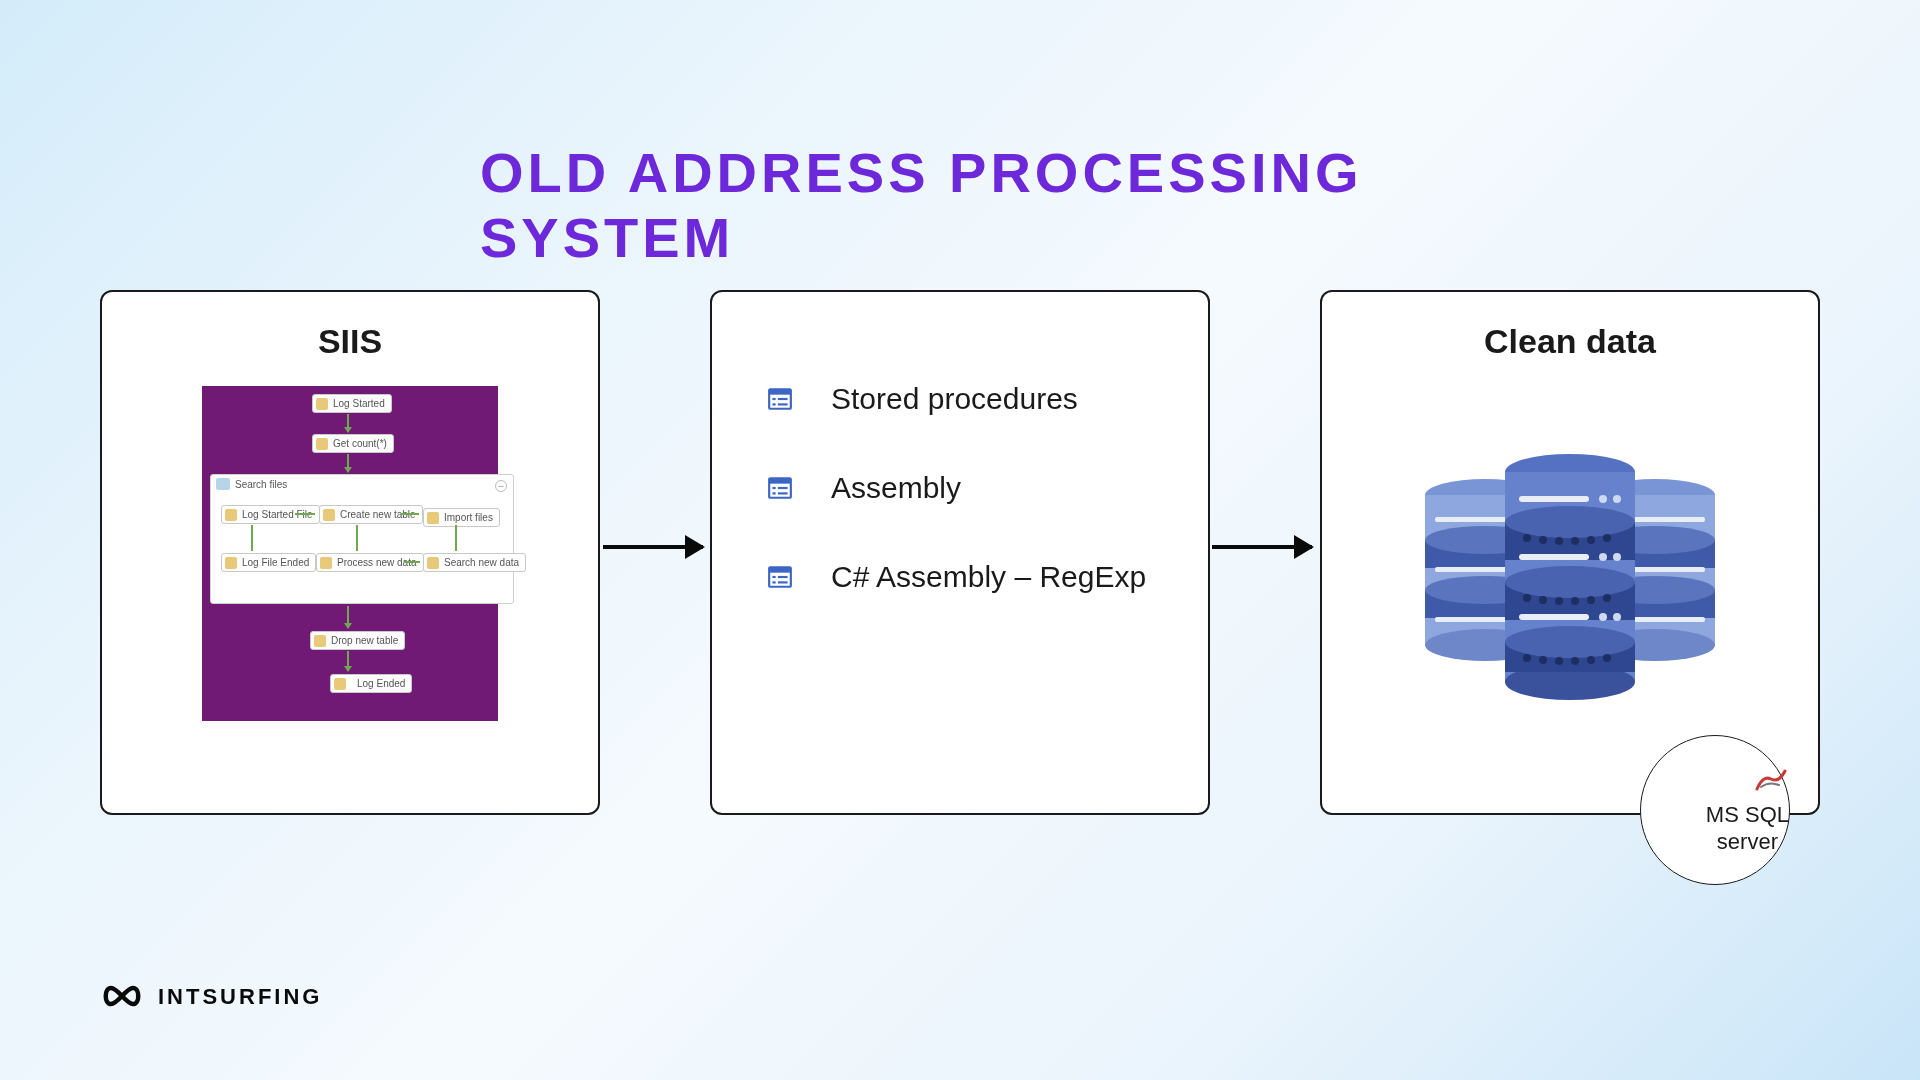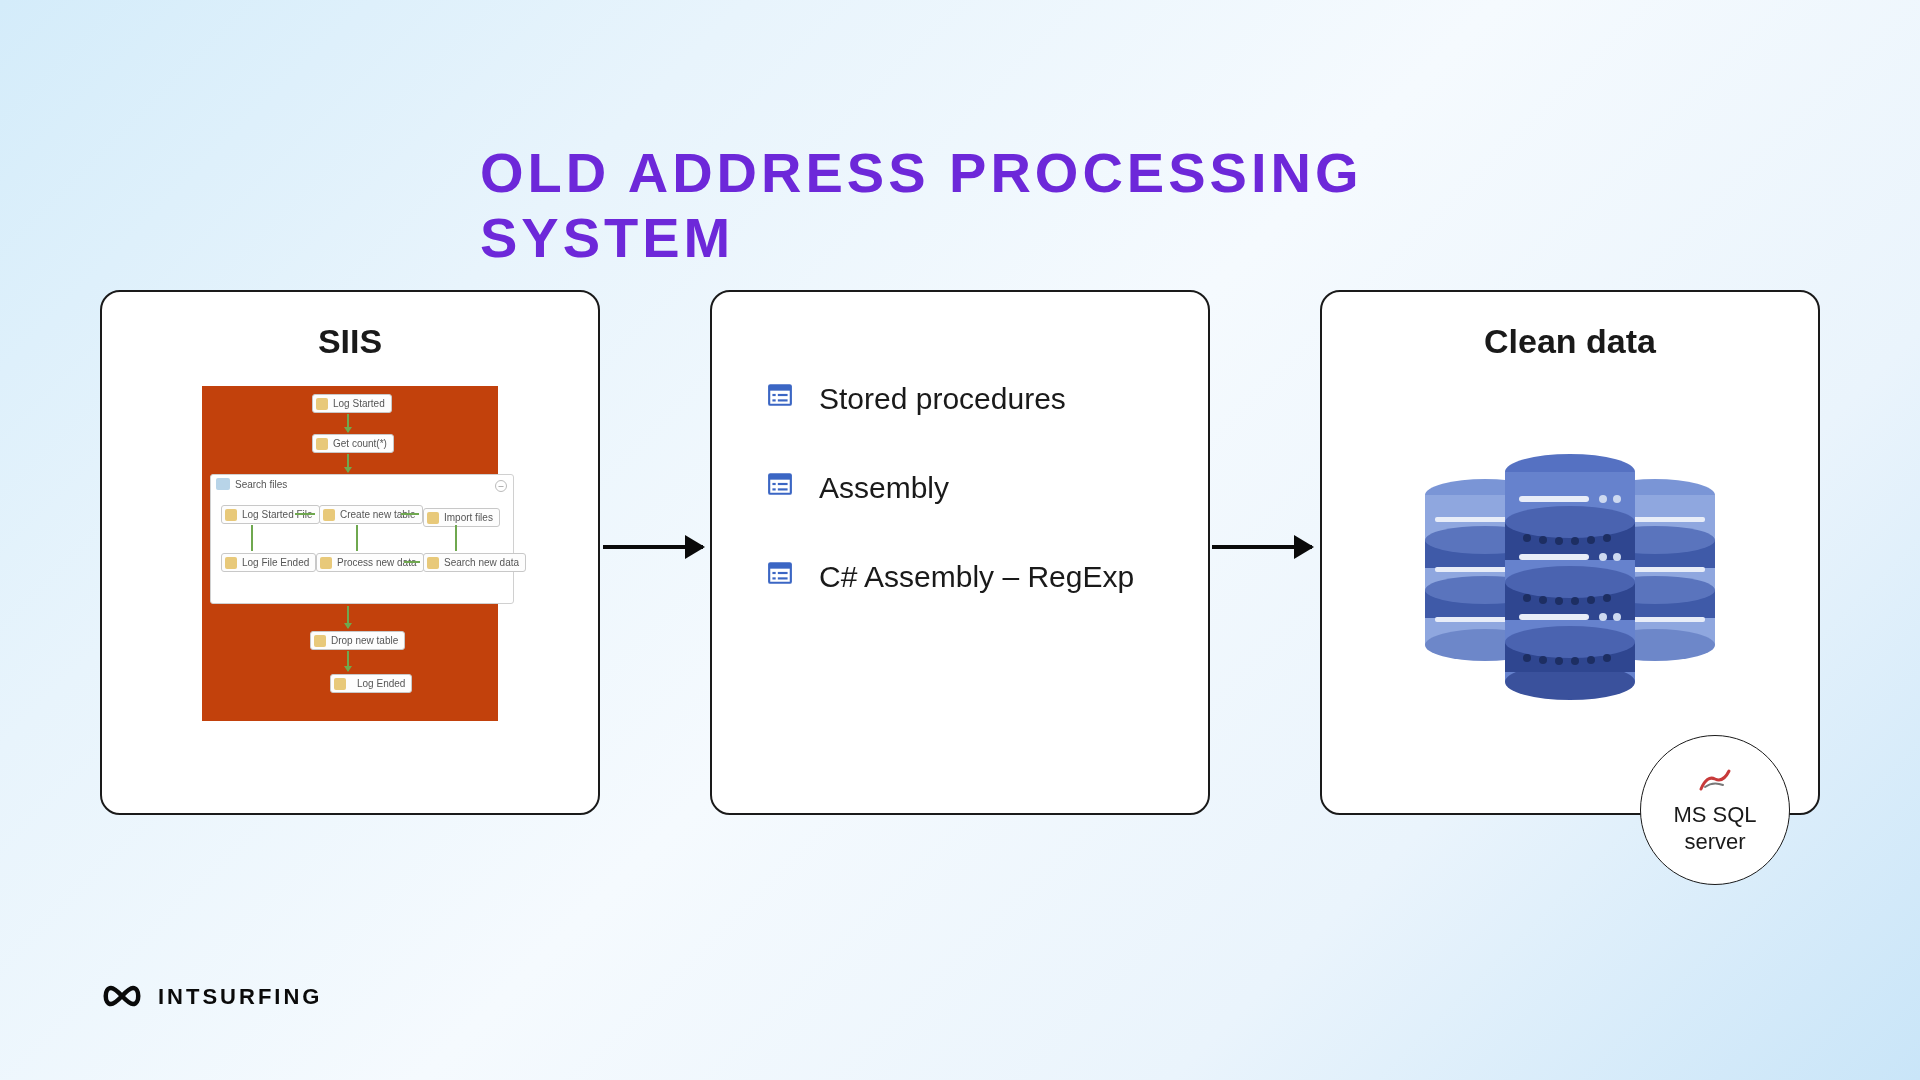--- a/index.html
+++ b/index.html
@@ -28,38 +28,38 @@
     top: 290px;
     left: 100px;
     right: 100px;
     display: flex;
     justify-content: space-between;
     align-items: stretch;
   }
   .panel {
     background: #ffffff;
     border: 2px solid #1a1a1a;
-    border-radius: 20px;
+    border-radius: 12px;
     width: 500px;
     height: 525px;
     padding: 30px;
     display: flex;
     flex-direction: column;
     align-items: center;
     position: relative;
   }
   .panel-title {
     font-size: 34px;
     font-weight: 700;
     color: #1a1a1a;
     margin-bottom: 25px;
   }
   
   .ssis-canvas {
-    background: #c2410c;
+    background: #701a75;
     width: 296px;
     height: 335px;
     position: relative;
     font-size: 10px;
     color: #555;
   }
   .ssis-node {
     position: absolute;
     background: #fdfdfd;
     border: 1px solid #c8c8c8;
@@ -109,21 +109,22 @@
     border-right: 4px solid transparent;
     border-top: 6px solid #6fa84f;
   }
   
   .mid-list {
     width: 100%;
     padding: 60px 25px 0 25px;
   }
   .mid-item {
     display: flex;
-    gap: 26px;
+    align-items: center;
+    gap: 38px;
     margin-bottom: 55px;
   }
   .mid-icon {
     width: 26px;
     height: 26px;
     flex: 0 0 26px;
   }
   .mid-label {
     font-size: 30px;
     color: #1a1a1a;
@@ -159,21 +160,21 @@
     position: absolute;
     width: 150px;
     height: 150px;
     border-radius: 50%;
     background: #fff;
     border: 1.5px solid #1a1a1a;
     top: 735px;
     right: 130px;
     display: flex;
     flex-direction: column;
-    align-items: center;
+    align-items: flex-end;
     justify-content: center;
     gap: 6px;
   }
   .badge-text {
     font-size: 22px;
     color: #1a1a1a;
     text-align: center;
     line-height: 1.25;
   }
   

